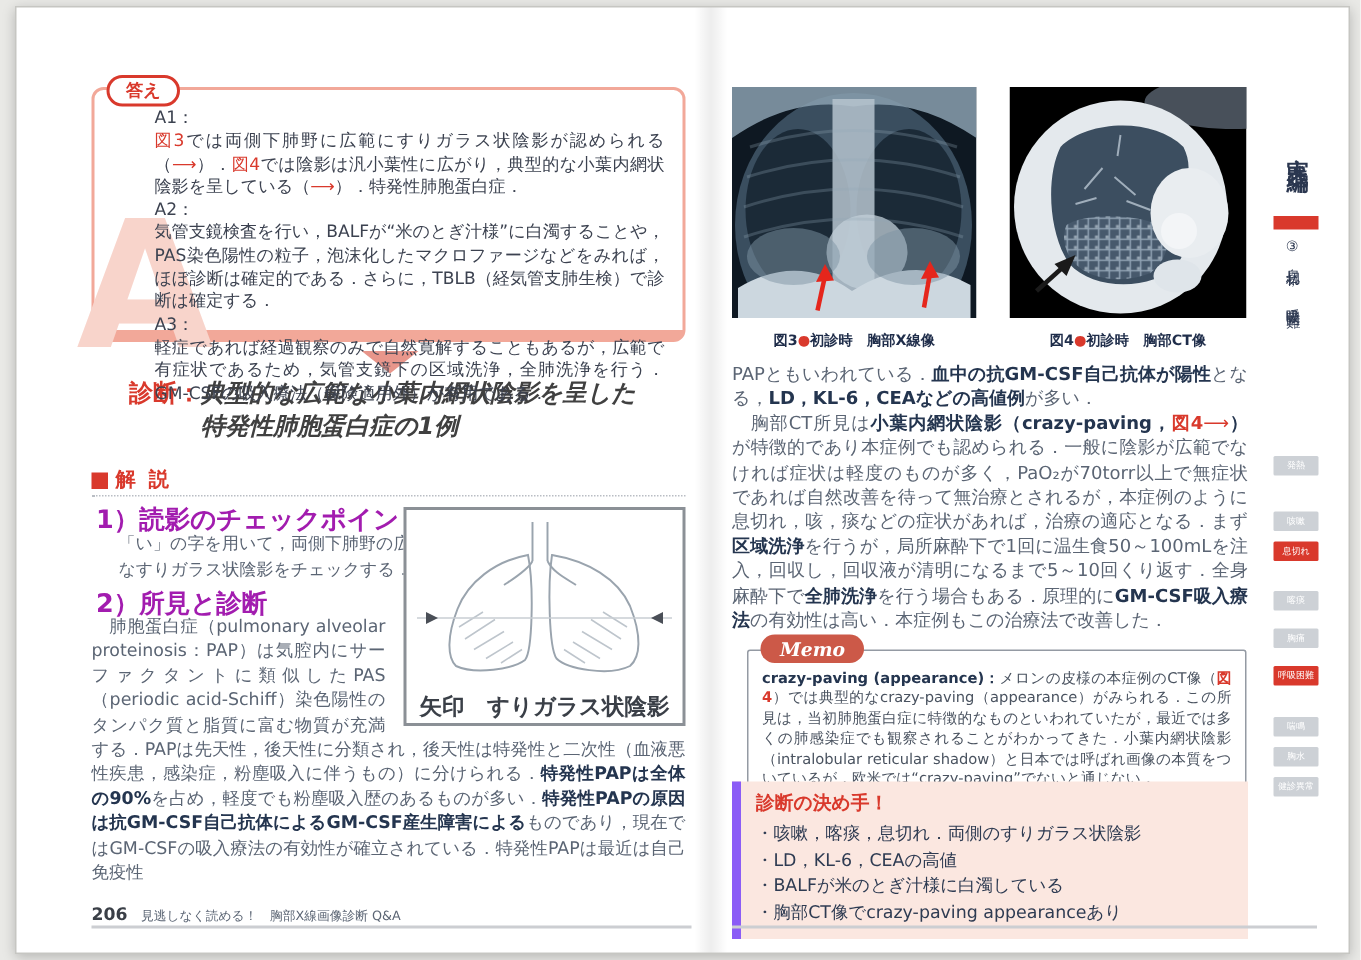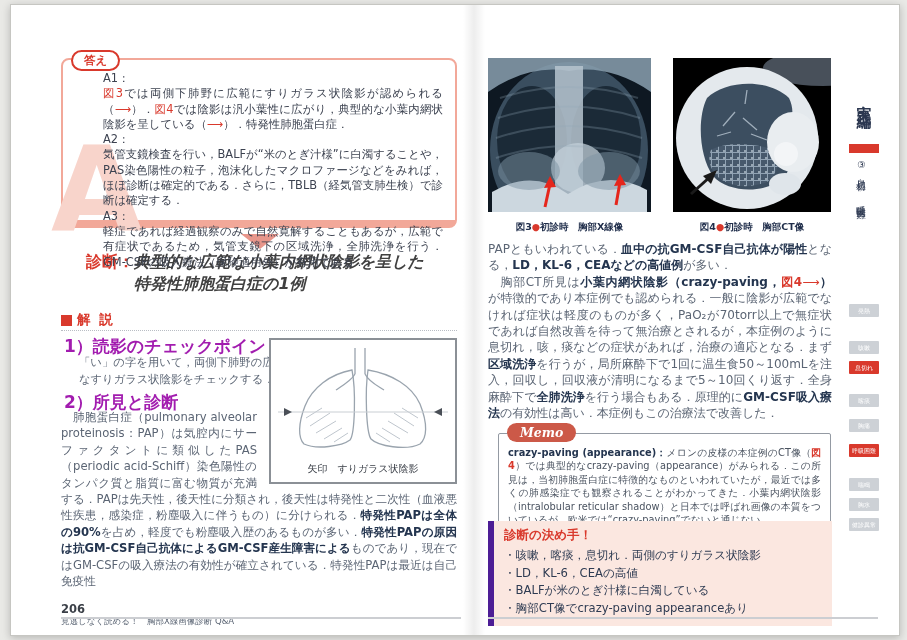--- a/index.html
+++ b/index.html
@@ -27,40 +27,40 @@
   .dotted-rule{position:absolute;left:50px;top:325px;width:396px;border-top:1px dotted #b9bdc4;}
 
   .sub-title{position:absolute;color:#a21caf;font-weight:700;font-size:17px;}
   .sub1-title{left:53px;top:330px;}
   .sub1-body{position:absolute;left:68px;top:350px;width:206px;font-size:11.3px;line-height:16.5px;color:#5b6574;text-align:justify;}
   .sub2-title{left:53px;top:386px;}
   .sub2-body{position:absolute;left:50px;top:404px;width:396px;font-size:11.6px;line-height:16.4px;color:#5b6574;text-align:justify;}
   .wrap-spacer{float:right;width:200px;height:80px;}
 
   .lung-figure{position:absolute;left:258px;top:333px;width:188px;height:146px;background:#fff;border:2px solid #8b9096;box-sizing:border-box;z-index:2;text-align:center;}
-  .lung-figure .cap{font-size:10px;font-weight:400;color:#3a3f47;margin-top:0px;}
-
-  .footer-left{position:absolute;left:50px;top:597px;display:flex;align-items:baseline;color:#3a3f47;flex-direction:column;}
+  .lung-figure .cap{font-size:15px;font-weight:700;color:#3a3f47;margin-top:0px;}
+
+  .footer-left{position:absolute;left:50px;top:597px;display:flex;align-items:baseline;color:#3a3f47;}
   .footer-left .pno{font-weight:700;font-size:11.5px;margin-right:9px;}
   .footer-left .bk{font-size:8.5px;color:#5b6574;}
   .footer-line-l{position:absolute;left:50px;top:612px;width:400px;border-top:2px solid #ccced2;}
 
   
   .fig{position:absolute;top:53px;}
   .fig3{left:477px;width:163px;}
   .fig4{left:662px;width:158px;}
   .fig .cap{font-size:9.5px;font-weight:700;color:#1f2d4a;text-align:center;margin-top:5px;}
 
   .r-body{position:absolute;left:477px;top:236px;width:344px;font-size:12px;line-height:16.4px;color:#5b6574;text-align:justify;}
 
   .memo-box{position:absolute;left:487px;top:428px;width:333px;box-sizing:border-box;border:1.5px solid #949aa3;border-radius:2px;background:#fff;padding:12px 9px 7px 9px;}
   .memo-label{position:absolute;left:8px;top:-11px;background:#cc5948;color:#fff;font-style:italic;font-weight:700;font-size:12.5px;font-family:"DejaVu Serif","Liberation Serif",serif;border-radius:11px;padding:1px 13px;line-height:17px;}
   .memo-text{font-size:9.8px;line-height:13.4px;color:#4a5360;text-align:justify;}
 
-  .keypoints{position:absolute;left:477px;top:516px;width:344px;box-sizing:border-box;background:#fbe7e0;border-left:6px solid #4c1d95;padding:6px 10px 9px 10px;}
+  .keypoints{position:absolute;left:477px;top:516px;width:344px;box-sizing:border-box;background:#fbe7e0;border-left:6px solid #8b5cf6;padding:6px 10px 9px 10px;}
   .kp-title{color:#d9392c;font-weight:700;font-size:12.5px;margin-bottom:3px;}
   .kp-item{font-size:11.6px;line-height:17.5px;color:#2e3b52;font-weight:500;}
 
   .footer-right{position:absolute;left:477px;top:597px;width:344px;text-align:right;font-weight:700;font-size:11.5px;color:#3a3f47;}
   .footer-line-r{position:absolute;left:477px;top:612px;width:390px;border-top:2px solid #ccced2;}
 
   
   .side-part{position:absolute;left:843px;top:89px;writing-mode:vertical-rl;font-size:14.5px;font-weight:700;color:#2b3750;letter-spacing:4px;}
   .side-redbar{position:absolute;left:838px;top:139px;width:30px;height:9px;background:#d9392c;}
   .side-chapter{position:absolute;left:843px;top:154px;writing-mode:vertical-rl;font-size:9.5px;color:#2b3750;letter-spacing:1.5px;height:170px;}

